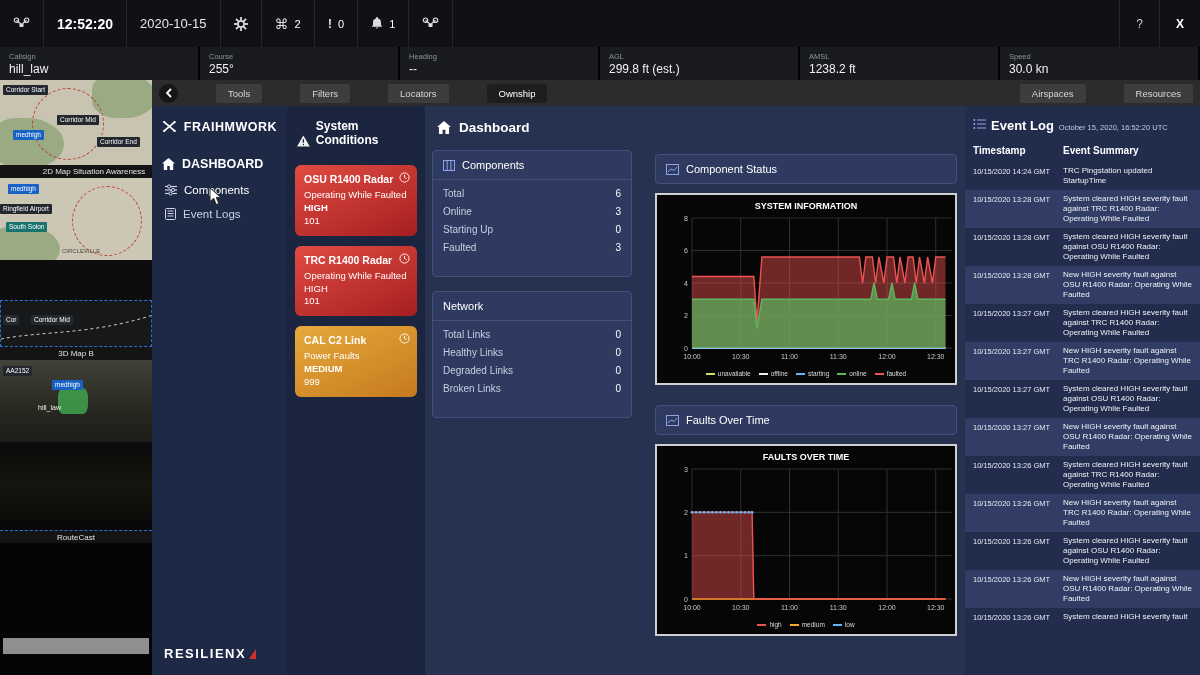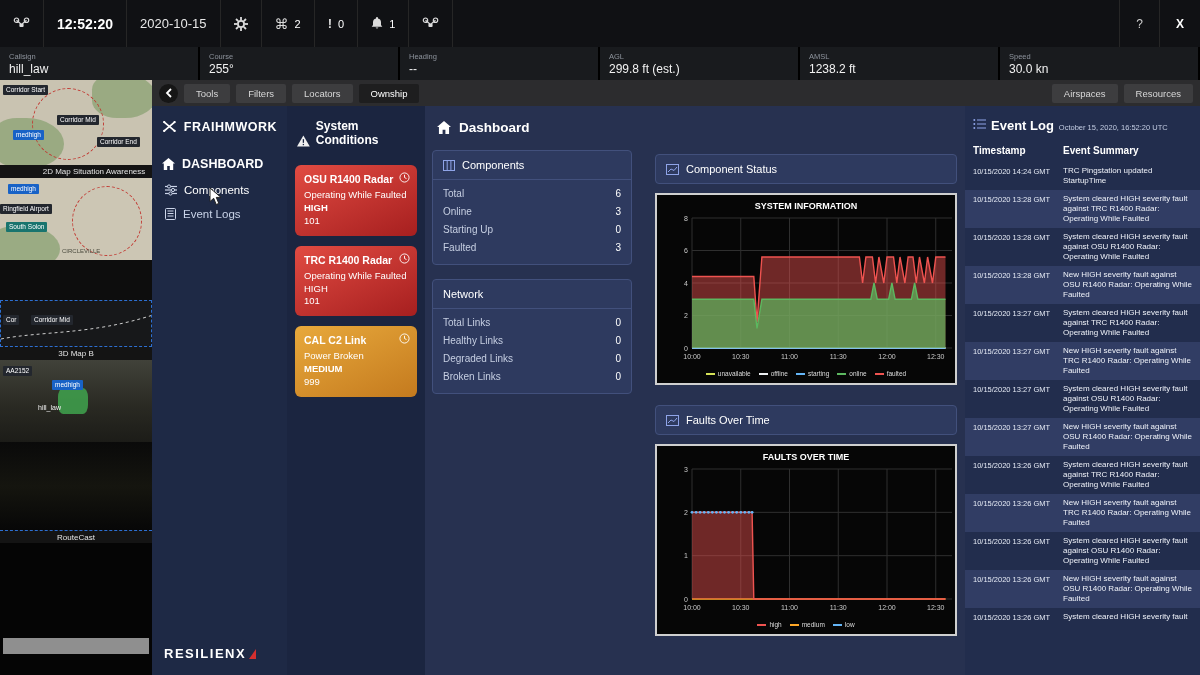--- a/index.html
+++ b/index.html
@@ -42,21 +42,21 @@
   .t-3d { top:280px; height:82px; background:linear-gradient(180deg,#41423a 0%,#2a2a23 55%,#1c1c18 100%); }
   .t-dark2 { top:362px; height:88px; background:linear-gradient(180deg,#0a0a0a 0%,#15150f 50%,#070707 100%); }
   .t-dark3 { top:463px; height:132px; background:#050505; }
   .cyl { position:absolute; left:58px; top:28px; width:30px; height:26px; background:#3fa34d; opacity:.85; border-radius:5px/9px; }
   .scroll-grip { position:absolute; left:3px; top:558px; width:146px; height:16px; background:#8f8f8f; }
   .routecast-bar { border-top:1px dashed #2d6fd2; }
 
   
   .tabbar { position:absolute; left:152px; top:80px; width:1048px; height:26px; background:#2c2c2e; display:flex; align-items:center; padding:0 7px; gap:6px; }
   .back-btn { width:19px; height:19px; border-radius:50%; background:#161616; display:flex; align-items:center; justify-content:center; cursor:pointer; flex-shrink:0; }
-  .tab-btn { background:#3d3d3f; color:#d8d8d8; font-size:9.5px; padding:4px 12px; border-radius:2px; cursor:pointer; }
+  .tab-btn { background:#3d3d3f; color:#d8d8d8; font-size:9.5px; padding:4px 12px; border-radius:2px; cursor:pointer;margin-left:32px; }
   .tab-btn.active { background:#1e1e1f; color:#fff; }
   .tb-spacer { flex:1; }
 
   
   .navside { position:absolute; left:152px; top:106px; width:135px; height:569px; background:#1e2945; }
   .nav-brand { display:flex; align-items:center; gap:7px; padding:13px 10px 16px; color:#fff; font-weight:bold; font-size:12.5px; letter-spacing:.5px; }
   .nav-section { display:flex; align-items:center; gap:7px; padding:7px 10px; color:#fff; font-weight:bold; font-size:12.5px; cursor:pointer; }
   .nav-item { display:flex; align-items:center; gap:7px; padding:6px 10px 6px 13px; color:#c9d3e8; font-size:11.5px; cursor:pointer; }
   .nav-item.active { color:#fff; }
   .nav-footer { position:absolute; bottom:14px; left:12px; display:flex; align-items:center; gap:3px; }
@@ -74,21 +74,21 @@
   .cond-sev { font-weight:bold; }
   .cond-clock { position:absolute; top:7px; right:7px; }
 
   
   .main { position:absolute; left:425px; top:106px; width:540px; height:569px; background:#273150; }
   .main-header { display:flex; align-items:center; gap:8px; padding:14px 12px; color:#fff; font-weight:bold; font-size:13.5px; }
   .stats-col { position:absolute; left:7px; top:44px; width:200px; }
   .charts-col { position:absolute; left:230px; top:48px; width:302px; }
   .panel { background:#2e3a5f; border:1px solid #42507c; border-radius:4px; margin-bottom:14px; }
   .panel-header { display:flex; align-items:center; gap:7px; padding:8px 10px; color:#fff; font-size:11px; border-bottom:1px solid #42507c; }
-  .panel-rows { padding:4px 10px 8px; }
+  .panel-rows { padding:4px 10px 20px; }
   .stat-row { display:flex; justify-content:space-between; font-size:10px; color:#c6cfe2; padding:3.5px 0; }
   .stat-value { color:#fff; }
   .chart-header { background:#2e3a5f; border:1px solid #42507c; border-radius:4px; display:flex; align-items:center; gap:7px; padding:8px 10px; color:#fff; font-size:11px; margin-bottom:9px; }
   .chart-box { background:#060606; border:2px solid #cfcfcf; padding:3px 13px 2px; }
   .chart-title { text-align:center; color:#fff; font-weight:bold; font-size:9px; padding:3px 0 2px; }
   .chart-legend { display:flex; justify-content:center; align-items:center; gap:8px; padding:3px 0 4px; }
   .legend-item { display:flex; align-items:center; gap:3px; font-size:6.5px; color:#ddd; }
   .legend-swatch { display:inline-block; width:9px; height:2px; }
   .mt20 { margin-top:20px; }
 
@@ -340,21 +340,21 @@
         <div class="cond-line cond-s
 ev">HIGH</div>
         <div class="cond-line">101</div>
       </div>
       <div class="cond-card medium">
         <svg class="cond-clock" width="11" height="11" viewBox="0 0 12 12" fill="none" stroke="#fff">
             <circle cx="6" cy="6" r="5"></circle>
             <polyline points="6,3 6,6 8.2,7.2"></polyline>
           </svg>
         <div class="cond-name">CAL C2 Link</div>
-        <div class="cond-line">Power Broken</div>
+        <div class="cond-line">Power Faults</div>
         <div class="cond-line cond-sev">MEDIUM</div>
         <div class="cond-line">999</div>
       </div>
     </div>
   </aside>
 
   <main class="main">
     <div class="main-header">
       <svg width="14" height="13" viewBox="0 0 13 12">
           <path fill="#fff" d="M6.5 0L13 5.5h-1.8V12H7.8V8H5.2v4H1.8V5.5H0z"></path>

